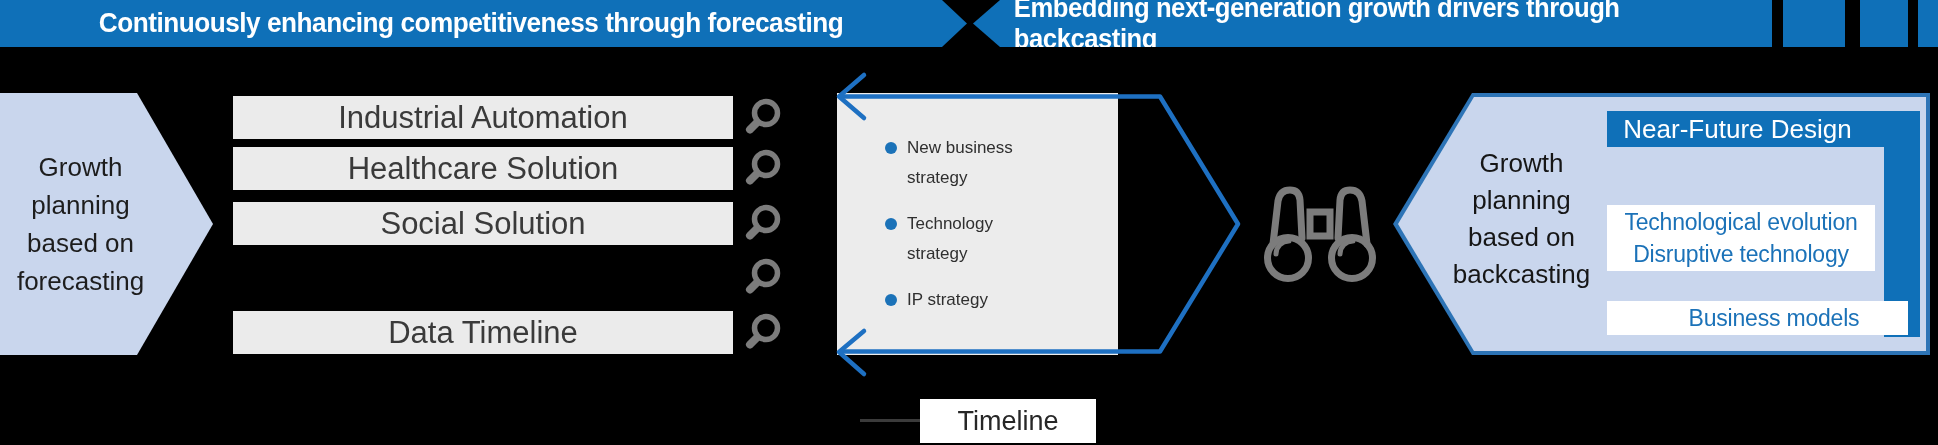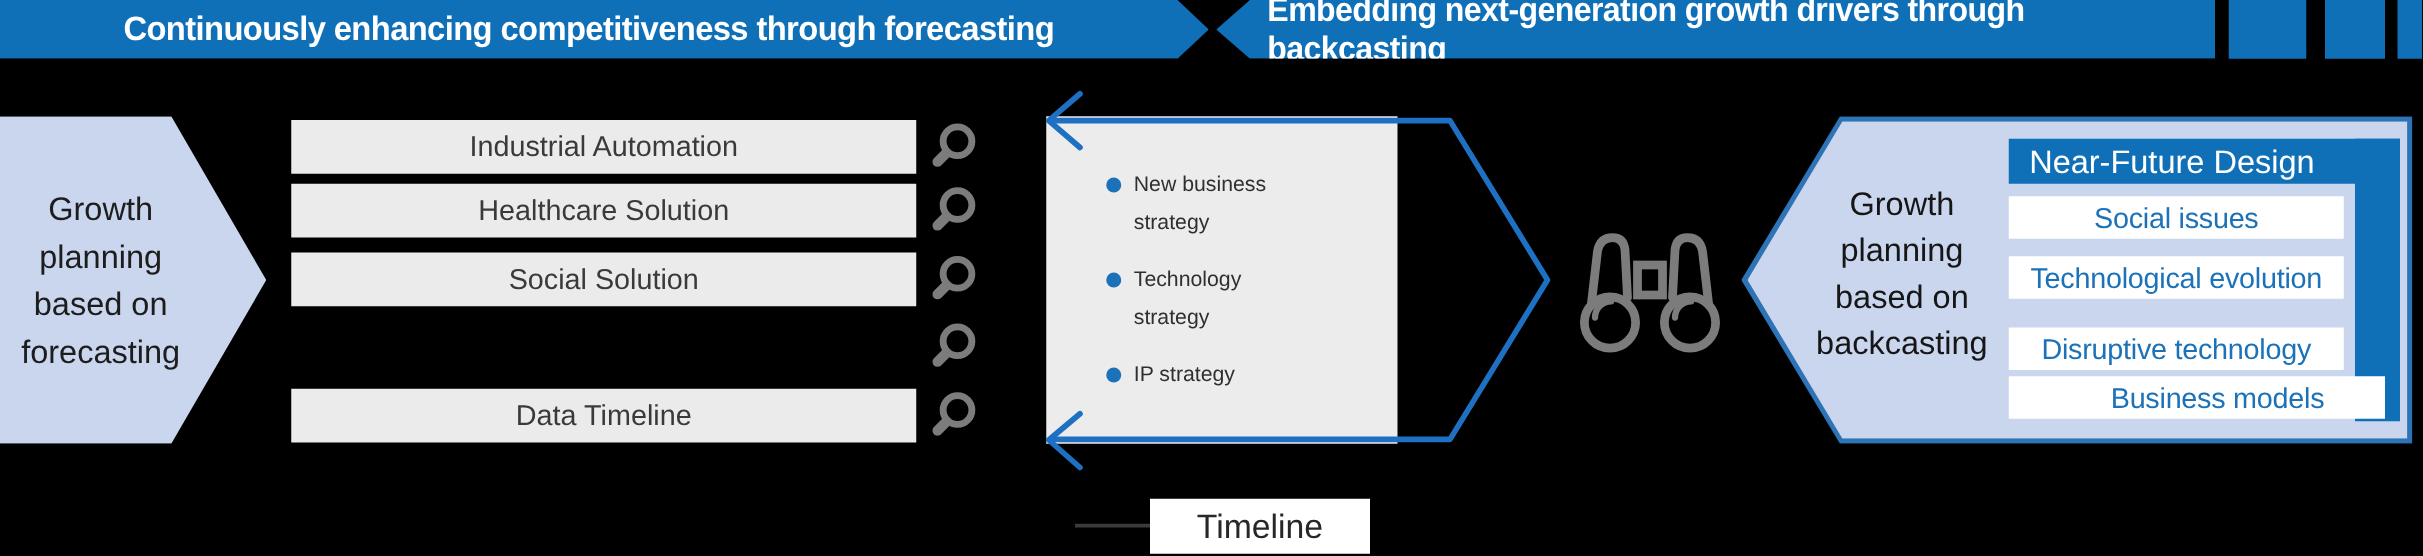--- a/index.html
+++ b/index.html
@@ -20,21 +20,21 @@
 
   
   .larrow{left:0;top:93px;width:213px;height:262px;background:#c9d6ed;
      clip-path:polygon(0 0,137px 0,213px 131px,137px 262px,0 262px);
      display:flex;align-items:center;justify-content:center;padding-right:52px;box-sizing:border-box;}
   .larrow .txt{white-space:pre-line;text-align:center;font-size:26px;line-height:38px;color:#1d1d1d;}
 
   
   .segrow{left:233px;width:500px;height:43px;background:#ebebeb;
      display:flex;align-items:center;justify-content:center;}
-  .segrow span{font-size:23px;color:#3a3a3a;}
+  .segrow span{font-size:31px;color:#3a3a3a;}
   .mag{left:742px;width:42px;height:42px;}
 
   
   .midbox{left:837px;top:93px;width:281px;height:262px;background:#ececec;}
   .stratlist{left:885px;top:133px;width:218px;display:flex;flex-direction:column;gap:16px;}
   .stratitem{display:flex;}
   .dot{width:12px;height:12px;border-radius:50%;background:#1b72b8;margin-top:9px;flex:none;}
   .stratitem .txt{margin-left:10px;font-size:17px;line-height:30px;color:#2f2f2f;white-space:pre-line;}
 
   
@@ -152,27 +152,24 @@
   <div class="abs rarrow">
     <div class="abs rarrow-fill"></div>
     <div class="abs txt">Growth
 planning
 based on
 backcasting</div>
     <div class="abs nfhead">
       <span>Near-Future Design</span>
     </div>
     <div class="abs nfbar"></div>
-    <div class="abs nfitem" style="top:64px;">
-      <span>Social issues</span>
-    </div>
     <div class="abs nfitem" style="top:112px;">
       <span>Technological evolution</span>
     </div>
-    <div class="abs nfitem" style="top:169px;">
+    <div class="abs nfitem" style="top:144px;">
       <span>Disruptive technology</span>
     </div>
     <div class="abs nfitem" style="top:208px;padding-left:33px;">
       <span>Business models</span>
     </div>
   </div>
 
   <div class="abs tline"></div>
   <div class="abs tbox">
     <span>Timeline</span>

